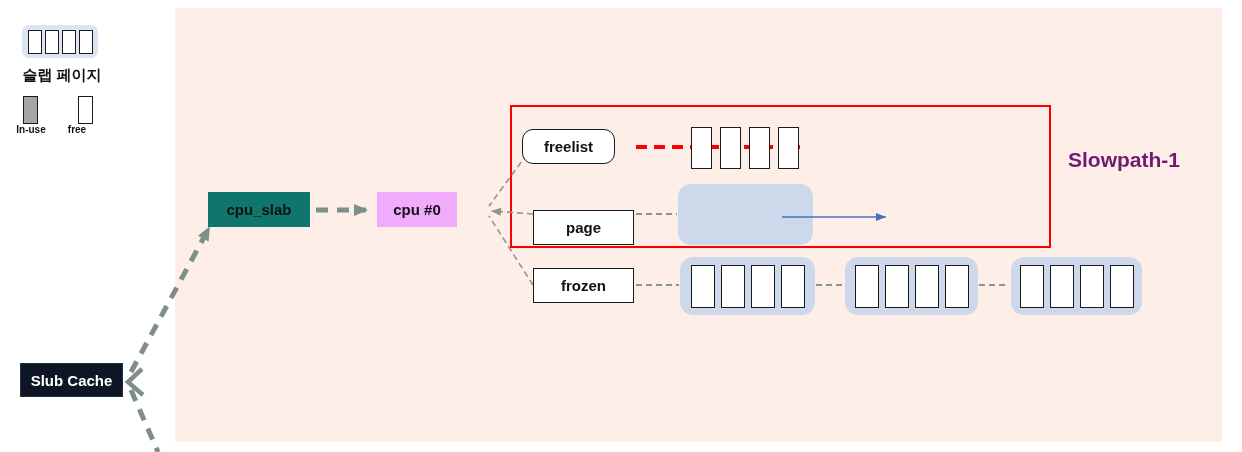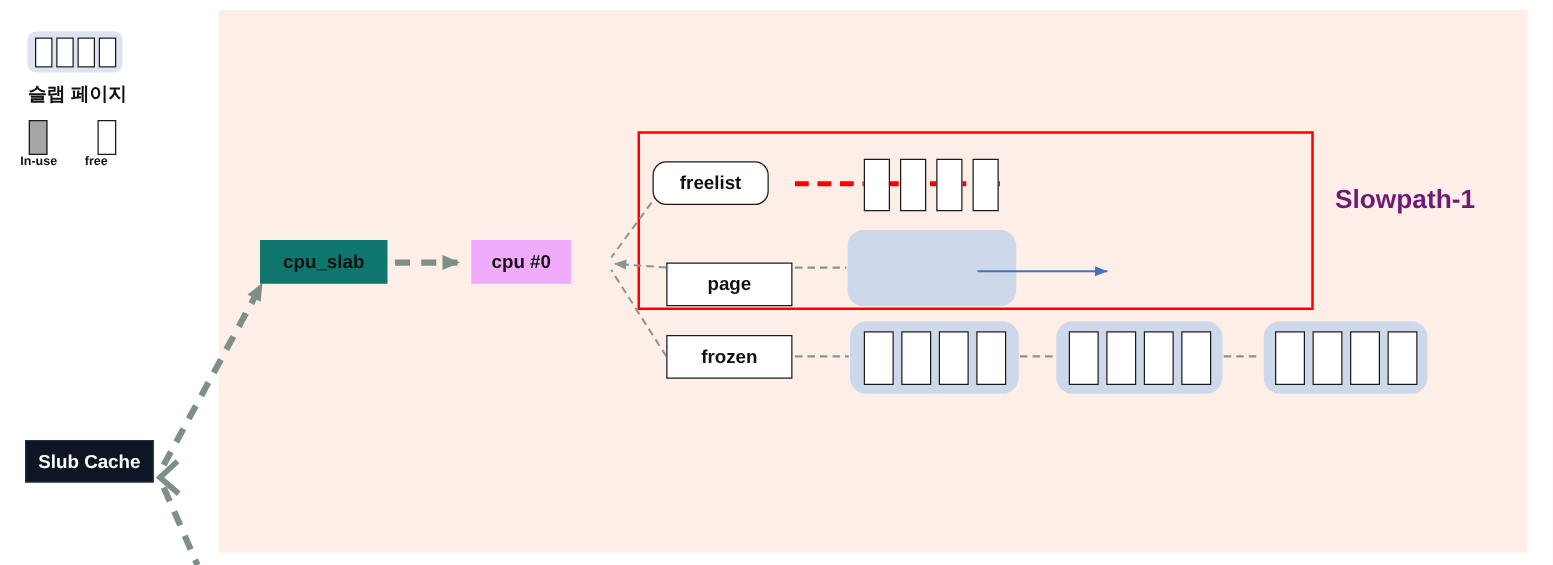--- a/index.html
+++ b/index.html
@@ -16,21 +16,21 @@
   .red-frame { position:absolute; left:510px; top:105px; width:541px; height:143px;
                border:2.5px solid #fa0000; z-index:1; }
 
   .box { position:absolute; display:flex; align-items:center; justify-content:center;
          font-weight:bold; z-index:3; }
   .node  { background:#fff; border:1.6px solid #1a1a1a; font-size:15px; color:#111; }
   .chip  { font-size:15px; color:#111; }
 
   .cpu-slab   { left:208px; top:192px; width:102px; height:35px; background:#0f766e; }
   .cpu0       { left:377px; top:192px; width:80px; height:35px; background:#f0abfc; }
-  .slub-cache { left:20px;  top:352px; width:103px; height:34px; background:#0e1626;
+  .slub-cache { left:20px;  top:363px; width:103px; height:34px; background:#0e1626;
                 color:#fff; font-size:15px; border:1px solid #232f4b; }
 
   .freelist-node { left:522px; top:129px; width:93px; height:35px;border-radius:11px; }
   .page-node     { left:533px; top:197px; width:101px; height:35px;margin-top:13px; }
   .partial-node  { left:533px; top:268px; width:101px; height:35px; }
 
   .cells { display:flex; align-items:center; justify-content:center; }
   .cell  { background:#fff; border:1.8px solid #1a1a1a; }
 
   .freelist-cells { position:absolute; left:691px; top:127px; gap:8px; z-index:3; }

